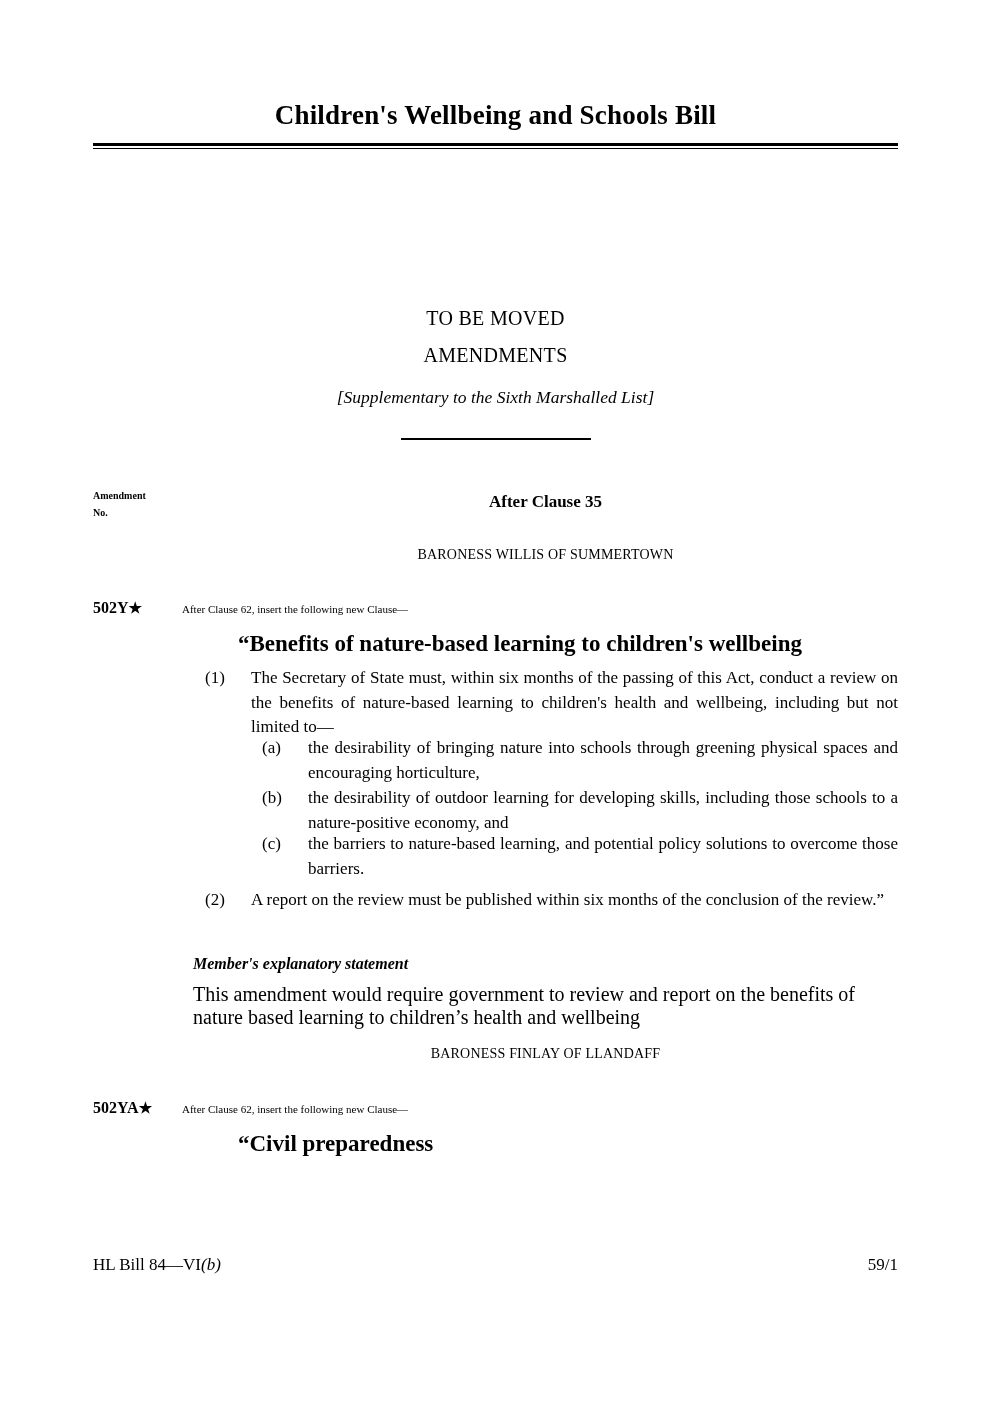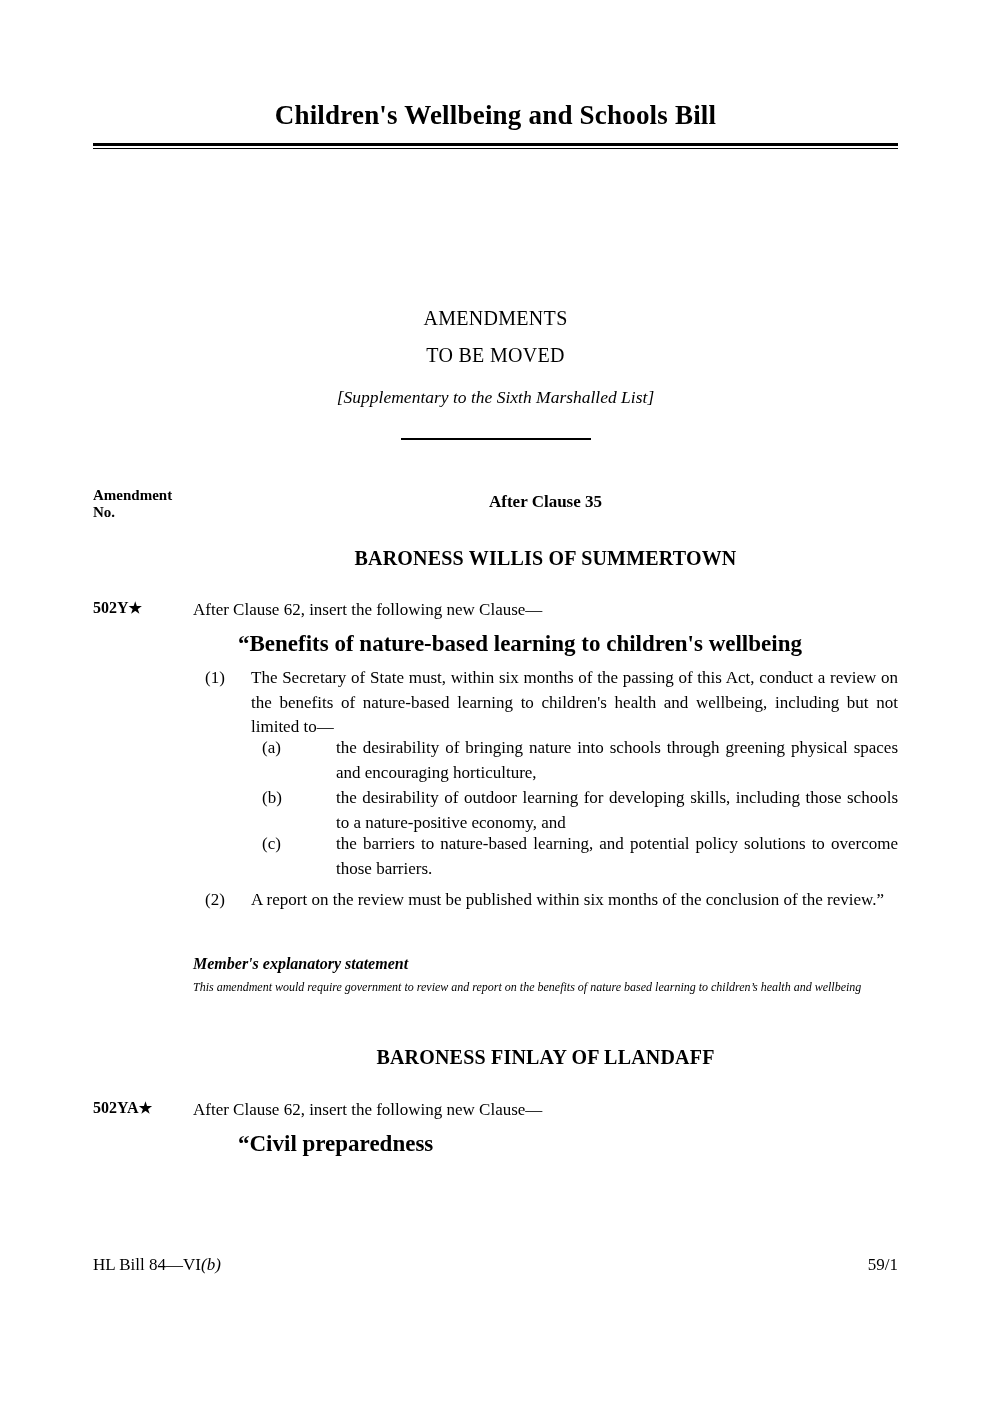--- a/index.html
+++ b/index.html
@@ -79,44 +79,43 @@
     background: #000;
     margin: 22px auto 0 auto;
   }
 
   
   .amend-no-label {
     position: absolute;
     left: 93px;
     top: 487px;
     width: 110px;
-    font-size: 15px;
+    font-size: 10px;
     font-weight: bold;
     line-height: 17px;
   }
   .clause-header {
     position: absolute;
     left: 193px;
     top: 492px;
     width: 705px;
     text-align: center;
     font-size: 17px;
     font-weight: bold;
   }
 
   
   .sponsor {
     position: absolute;
     left: 193px;
     width: 705px;
     text-align: center;
-    font-size: 20px;
+    font-size: 14px;
     letter-spacing: 0.2px;
     white-space: nowrap;
-    font-weight: bold;
   }
   #sponsor-1 { top: 547px; }
   #sponsor-2 { top: 1046px; }
 
   
   .amend-num {
     position: absolute;
     left: 93px;
     font-size: 16px;
     font-weight: bold;
@@ -124,23 +123,23 @@
   }
   #amend-num-1 { top: 599px; }
   #amend-num-2 { top: 1099px; }
   .star {
     font-size: 15px;
     line-height: 1;
   }
 
   .amend-intro {
     position: absolute;
-    left: 193px;
+    left: 182px;
     width: 705px;
-    font-size: 17px;
+    font-size: 11px;
     line-height: 25px;
   }
   #amend-intro-1 { top: 597px; }
   #amend-intro-2 { top: 1097px; }
 
   .clause-title {
     position: absolute;
     left: 238px;
     width: 660px;
     font-size: 23px;
@@ -175,21 +174,21 @@
   }
   .level1 .body { margin-left: 46px; }
   #para-1 { top: 666px; }
   #para-2 { top: 888px; }
 
   
   .level2 {
     left: 262px;
     width: 636px;
   }
-  .level2 .body { margin-left: 74px; }
+  .level2 .body { margin-left: 46px; }
   #para-a { top: 736px; }
   #para-b { top: 786px; }
   #para-c { top: 832px; }
 
   .justify-full { text-align: justify; text-align-last: left; }
   .justify-c { text-align: justify; text-align-last: left; }
 
   
   .explan {
     position: absolute;
@@ -197,24 +196,23 @@
     width: 705px;
     top: 953px;
   }
   .explan-title {
     font-size: 16px;
     font-weight: bold;
     font-style: italic;
     line-height: 22px;
   }
   .explan-body {
-    font-size: 12px;
-    font-style: italic;
+    font-size: 20px;
     line-height: 22.5px;
-    margin-top: 1px;
+    margin-top: 8px;
   }
 
   
   .plain-body {
     position: absolute;
     left: 243px;
     width: 655px;
     top: 1165px;
     font-size: 17px;
     line-height: 24.6px;
@@ -250,22 +248,22 @@
 <div class="page">
 
   <div class="masthead">
     <h1 class="bill-title">Children's Wellbeing and Schools Bill</h1>
     <div class="rule-thick"></div>
     <div class="rule-gap"></div>
     <div class="rule-thin"></div>
   </div>
 
   <div class="heading-block">
+    <div class="hd-line">TO BE MOVED</div>
     <div class="hd-line">AMENDMENTS</div>
-    <div class="hd-line">TO BE MOVED</div>
     <div class="hd-supp">[Supplementary to the Sixth Marshalled List]</div>
     <div class="short-rule"></div>
   </div>
 
   <div class="amend-no-label">
     <div>Amendment</div>
     <div>No.</div>
   </div>
 
   <div class="clause-header">After Clause 35</div>

